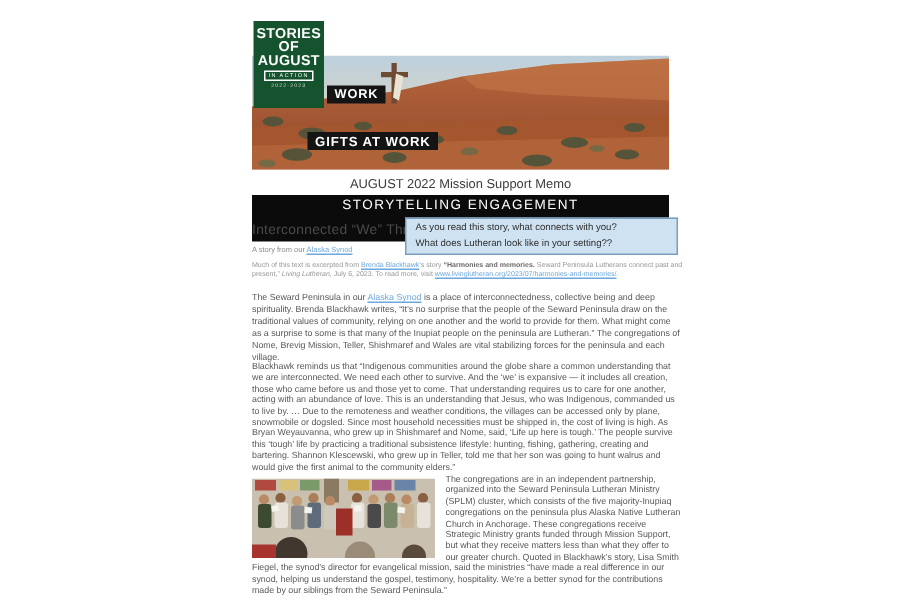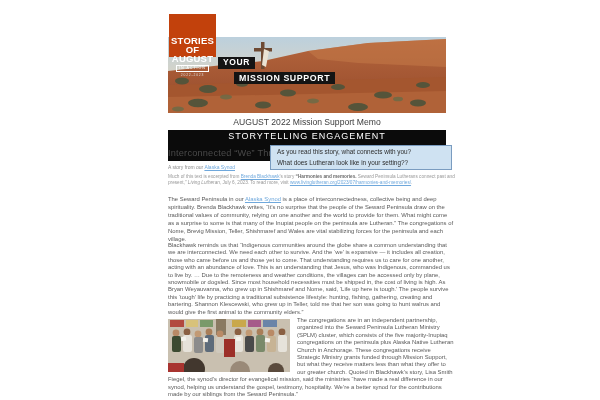--- a/index.html
+++ b/index.html
@@ -1,22 +1,22 @@
 <!DOCTYPE html>
 <html><head>
 <meta charset="utf-8">
 <style>
   html,body{margin:0;padding:0;background:#ffffff;}
   body{width:600px;height:400px;font-family:"Liberation Sans","DejaVu Sans",sans-serif;}
   .page{position:relative;width:600px;height:400px;background:#fff;overflow:hidden;}
   .doc{position:absolute;left:168px;top:14px;width:290px;}
 
   
-  .logo{position:absolute;left:1px;top:0;width:47px;height:43px;background:#c2410c;color:#fff;
-        z-index:3;text-align:center;box-sizing:border-box;padding-top:22px;}
+  .logo{position:absolute;left:1px;top:0;width:47px;height:58px;background:#14532d;color:#fff;
+        z-index:3;text-align:center;box-sizing:border-box;padding-top:4px;}
   .logo-l1{font-size:9.5px;font-weight:bold;line-height:9px;letter-spacing:.2px;}
   .logo-l2{font-size:9.5px;font-weight:bold;line-height:9px;letter-spacing:.2px;}
   .logo-badge{margin:2px 7px 1px 7px;border:1px solid #fff;font-size:3.6px;line-height:4.6px;letter-spacing:1px;}
   .logo-years{font-size:3.4px;line-height:4px;letter-spacing:.8px;color:#ddd;}
 
   
   .banner{position:absolute;left:0;top:23px;width:278px;height:76px;z-index:1;}
   .banner svg{position:absolute;left:0;top:0;}
   .ov{position:absolute;background:#141414;color:#fff;font-weight:600;white-space:nowrap;
       padding:1px 5px;letter-spacing:.6px;}
@@ -99,22 +99,22 @@
           <ellipse cx="190" cy="70" rx="10" ry="4"></ellipse>
           <ellipse cx="250" cy="66" rx="8" ry="3.4"></ellipse>
         </g>
         <g fill="#6d6b47" opacity="0.85">
           <ellipse cx="58" cy="60" rx="6" ry="2.6"></ellipse>
           <ellipse cx="145" cy="64" rx="6" ry="2.6"></ellipse>
           <ellipse cx="230" cy="62" rx="5" ry="2.3"></ellipse>
           <ellipse cx="10" cy="72" rx="6" ry="2.6"></ellipse>
         </g>
       </svg>
-      <div class="ov ov1">YOUR</div>
-      <div class="ov ov2">MISSION SUPPORT</div>
+      <div class="ov ov1">WORK</div>
+      <div class="ov ov3">GIFTS AT WORK</div>
     </div>
 
     <div class="memo-date">AUGUST 2022 Mission Support Memo</div>
     <div class="section-bar">STORYTELLING ENGAGEMENT</div>
 
     <div class="story-title">Interconnected “We” Thrive</div>
     <div class="story-source"><span>A story from our </span><a class="link">Alaska Synod</a></div>
 
     <div class="question-box">
       <div>As you read this story, what connects with you?</div>

